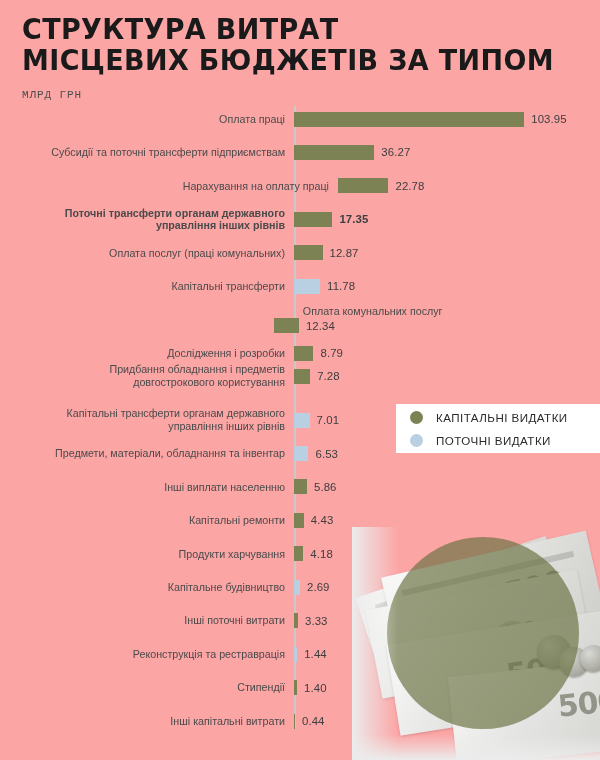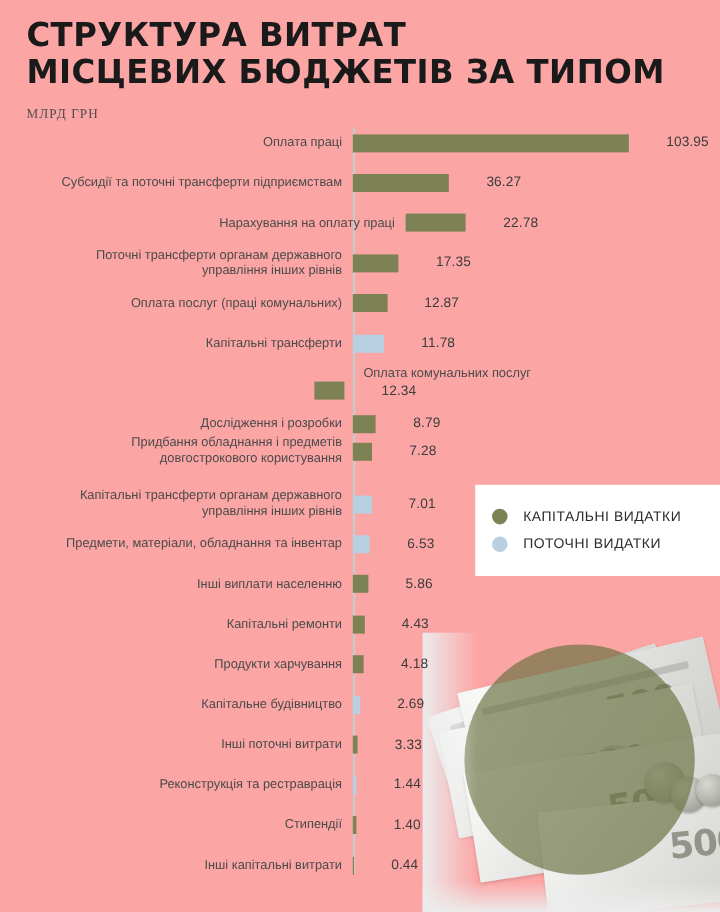--- a/index.html
+++ b/index.html
@@ -36,21 +36,21 @@
     transform: scaleX(0.98);
     transform-origin: left top;
     white-space: pre-line;
   }
   .subtitle {
     margin-top: 13px;
     font-size: 11px;
     letter-spacing: 0.9px;
     color: #4d4d4d;
     text-transform: uppercase;
-    font-family: Liberation Serif, serif;
+    font-family: Liberation Mono, monospace;
   }
 
   
   .photo-wrap {
     position: absolute;
     left: 352px;
     top: 527px;
     width: 248px;
     height: 233px;
     overflow: hidden;
@@ -151,21 +151,20 @@
     color: #4a4a4a;
     white-space: pre-line;
     font-family: "Liberation Sans", sans-serif;
   }
   .bar-zone {
     position: relative;
     flex: 1;
     height: 100%;
     display: flex;
     align-items: center;
-    gap: 24px;
   }
   .bar {
     height: 15px;
     margin-left: 9px;
     border-radius: 0;
     flex: 0 0 auto;
   }
   .bar.capital  { background: #7d8255; }
   .bar.current  { background: #b9d0e3; }
   .bar-value {
@@ -176,21 +175,21 @@
     white-space: nowrap;
     font-family: "Liberation Sans", sans-serif;
   }
 
   
   .legend {
     position: absolute;
     left: 396px;
     top: 404px;
     width: 204px;
-    height: 76px;
+    height: 49px;
     background: #ffffff;
     display: flex;
     flex-direction: column;
     justify-content: center;
     padding-left: 14px;
     box-sizing: border-box;
   }
   .legend-item {
     display: flex;
     align-items: center;
@@ -269,21 +268,21 @@
             <div class="bar-value">36.27</div>
           </div>
         </div>
         <div class="row" style="top: 66.9px; padding-left: 44px;">
           <div class="row-label">Нарахування на оплату праці</div>
           <div class="bar-zone">
             <div class="bar capital" style="width: 50.4577px;"></div>
             <div class="bar-value">22.78</div>
           </div>
         </div>
-        <div class="row" style="top: 100.35px;">
+        <div class="row" style="top: 100.35px; font-weight: bold;">
           <div class="row-label">Поточні трансферти органам державного
 управління інших рівнів</div>
           <div class="bar-zone">
             <div class="bar capital" style="width: 38.4303px;"></div>
             <div class="bar-value">17.35</div>
           </div>
         </div>
         <div class="row" style="top: 133.8px;">
           <div class="row-label">Оплата послуг (праці комунальних)</div>
           <div class="bar-zone">

